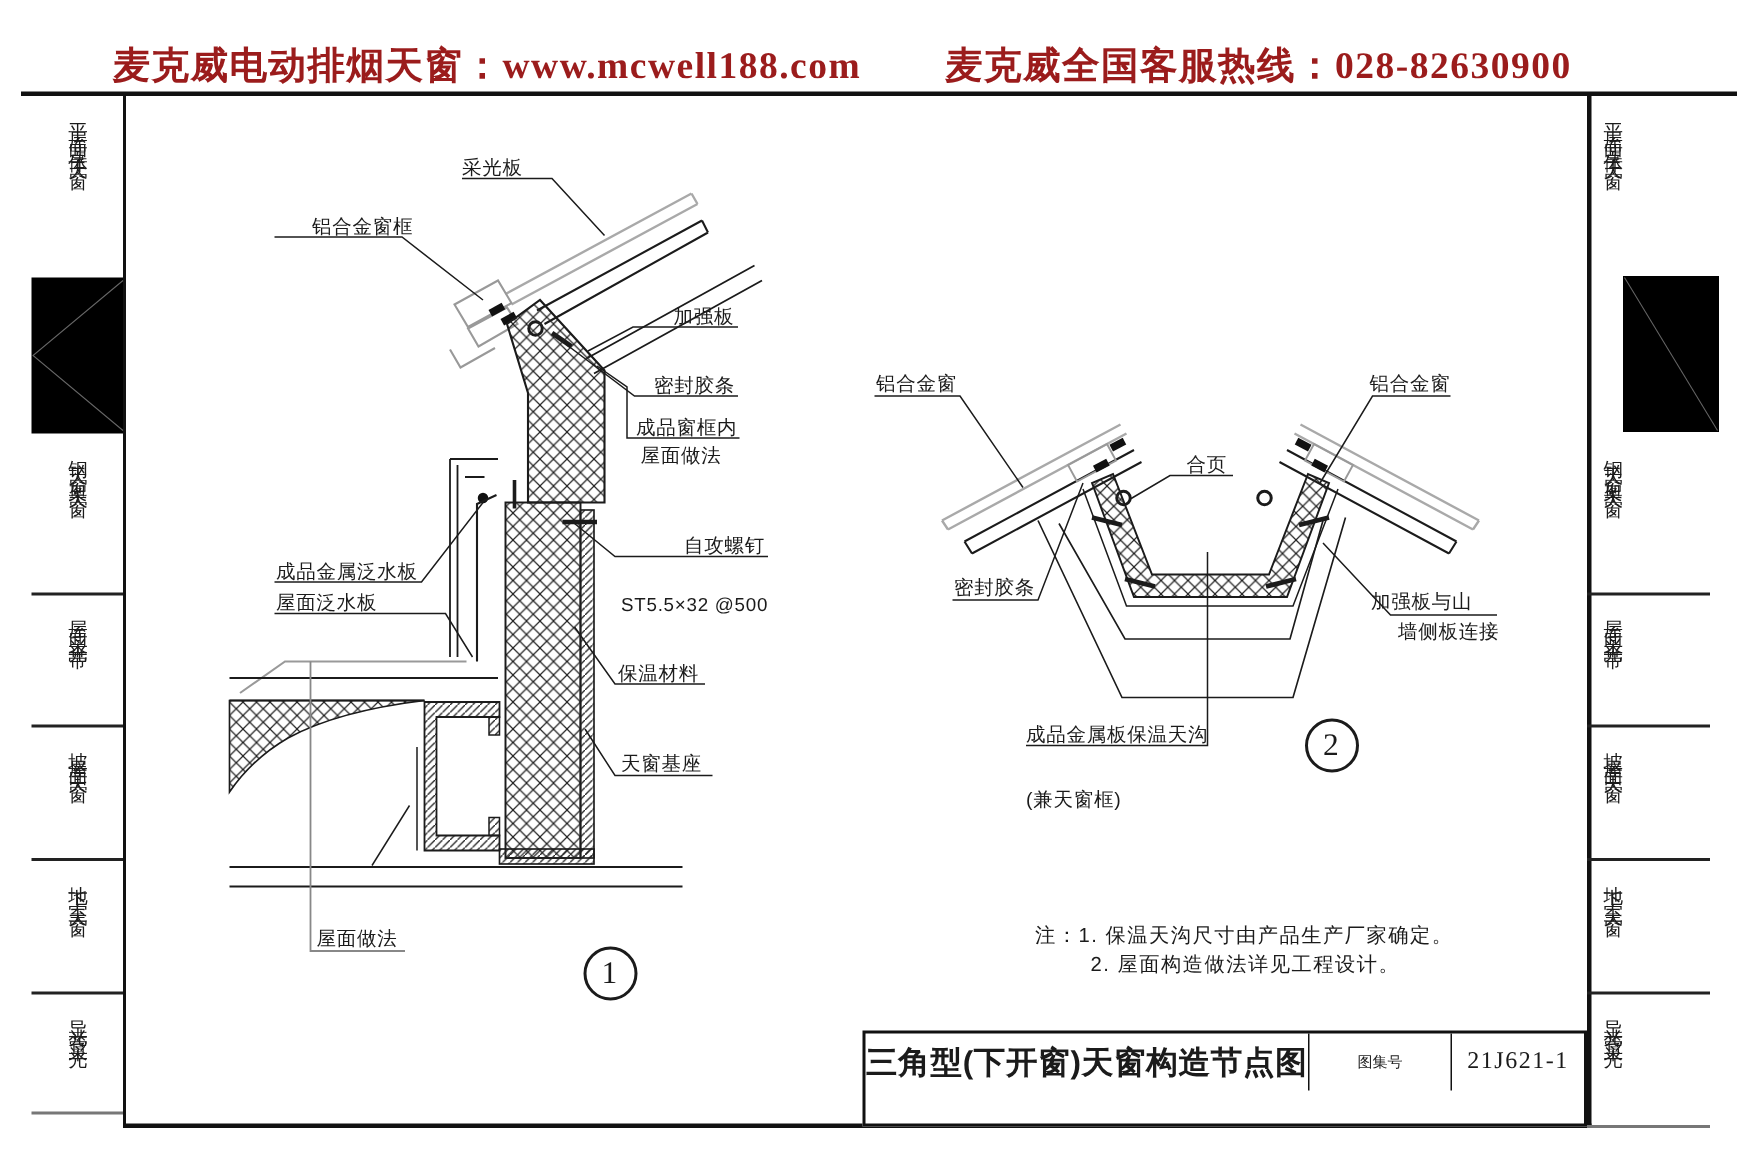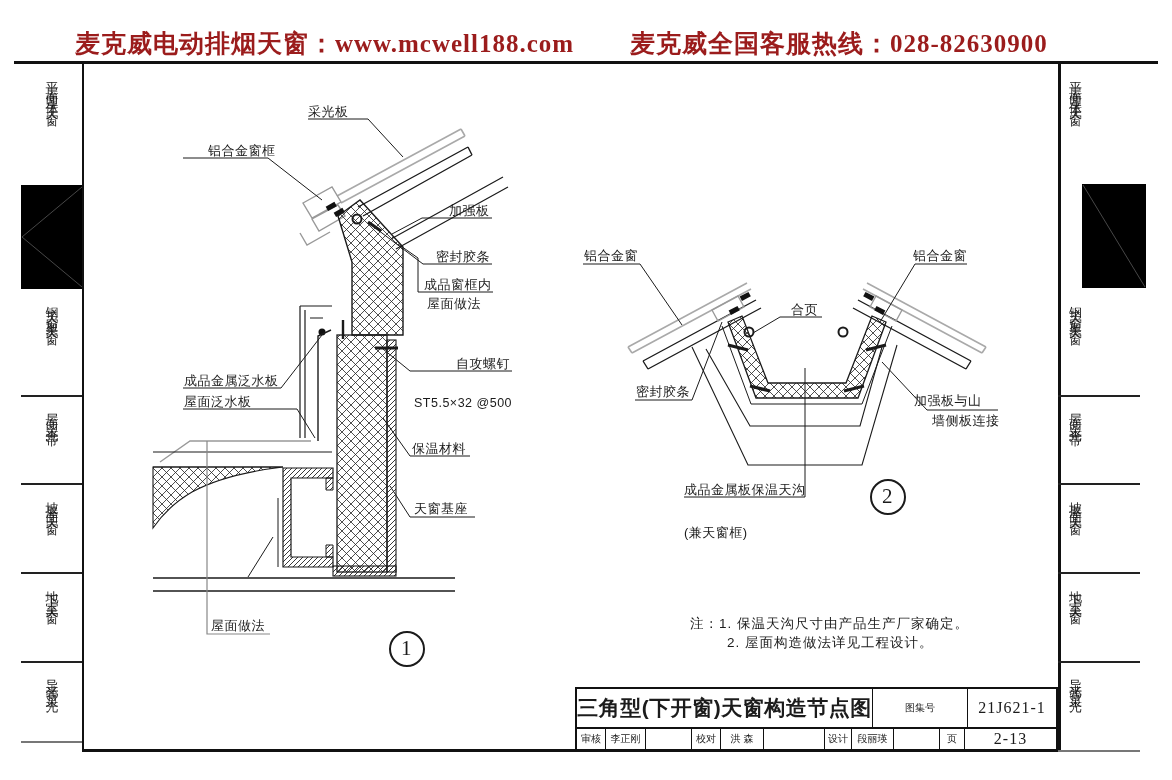--- a/index.html
+++ b/index.html
@@ -244,28 +244,15 @@
     <span class="note" style="left:690px;top:615px;">注：1. 保温天沟尺寸由产品生产厂家确定。</span>
     <span class="note" style="left:727px;top:634px;">2. 屋面构造做法详见工程设计。</span>
   </div>
 
   <div id="tblock">
     <div class="tb-row tb-row1">
       <div class="tb-cell tb-title" style="width:295px;">三角型(下开窗)天窗构造节点图</div>
       <div class="tb-cell" style="width:95px;">图集号</div>
       <div class="tb-cell tb-serif" style="flex:1;">21J621-1</div>
     </div>
-    <div class="tb-row tb-row2">
-      <div class="tb-cell" style="width:28px;">审核</div>
-      <div class="tb-cell" style="width:40px;">李正刚</div>
-      <div class="tb-cell" style="width:46px;"></div>
-      <div class="tb-cell" style="width:29px;">校对</div>
-      <div class="tb-cell" style="width:43px;">洪 森</div>
-      <div class="tb-cell" style="width:61px;"></div>
-      <div class="tb-cell" style="width:27px;">设计</div>
-      <div class="tb-cell" style="width:42px;">段丽瑛</div>
-      <div class="tb-cell" style="width:46px;"></div>
-      <div class="tb-cell" style="width:25px;">页</div>
-      <div class="tb-cell tb-serif" style="flex:1;">2-13</div>
-    </div>
   </div>
 
 </div>
 
 </body></html>

